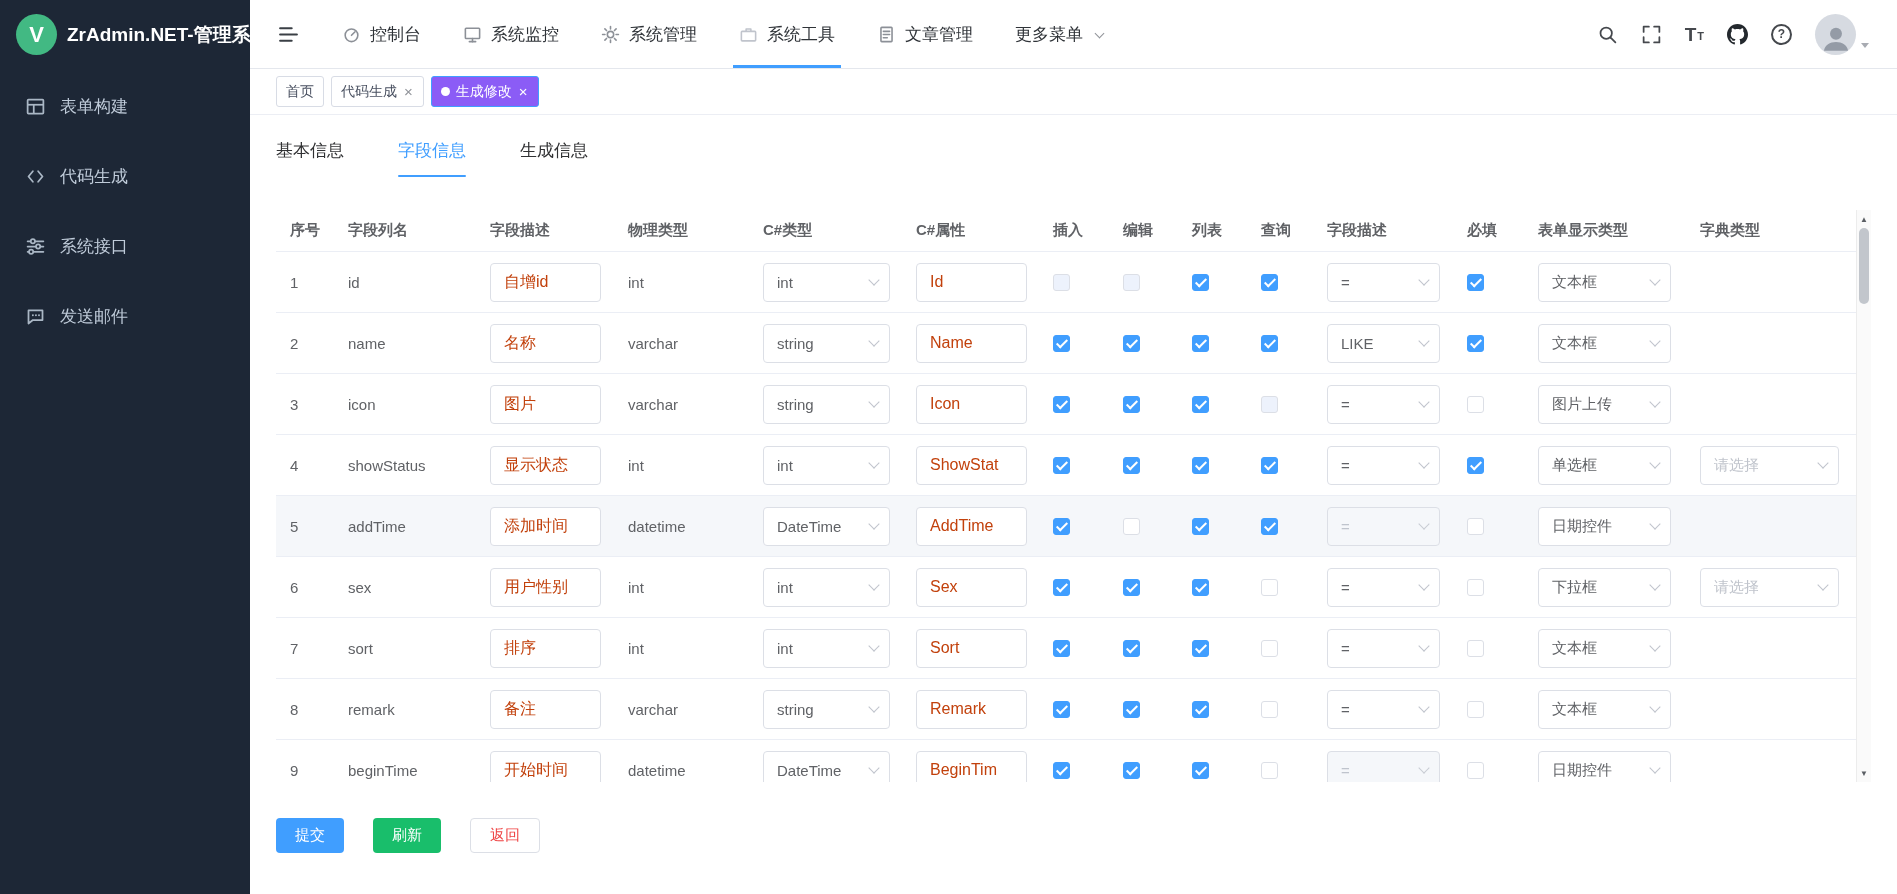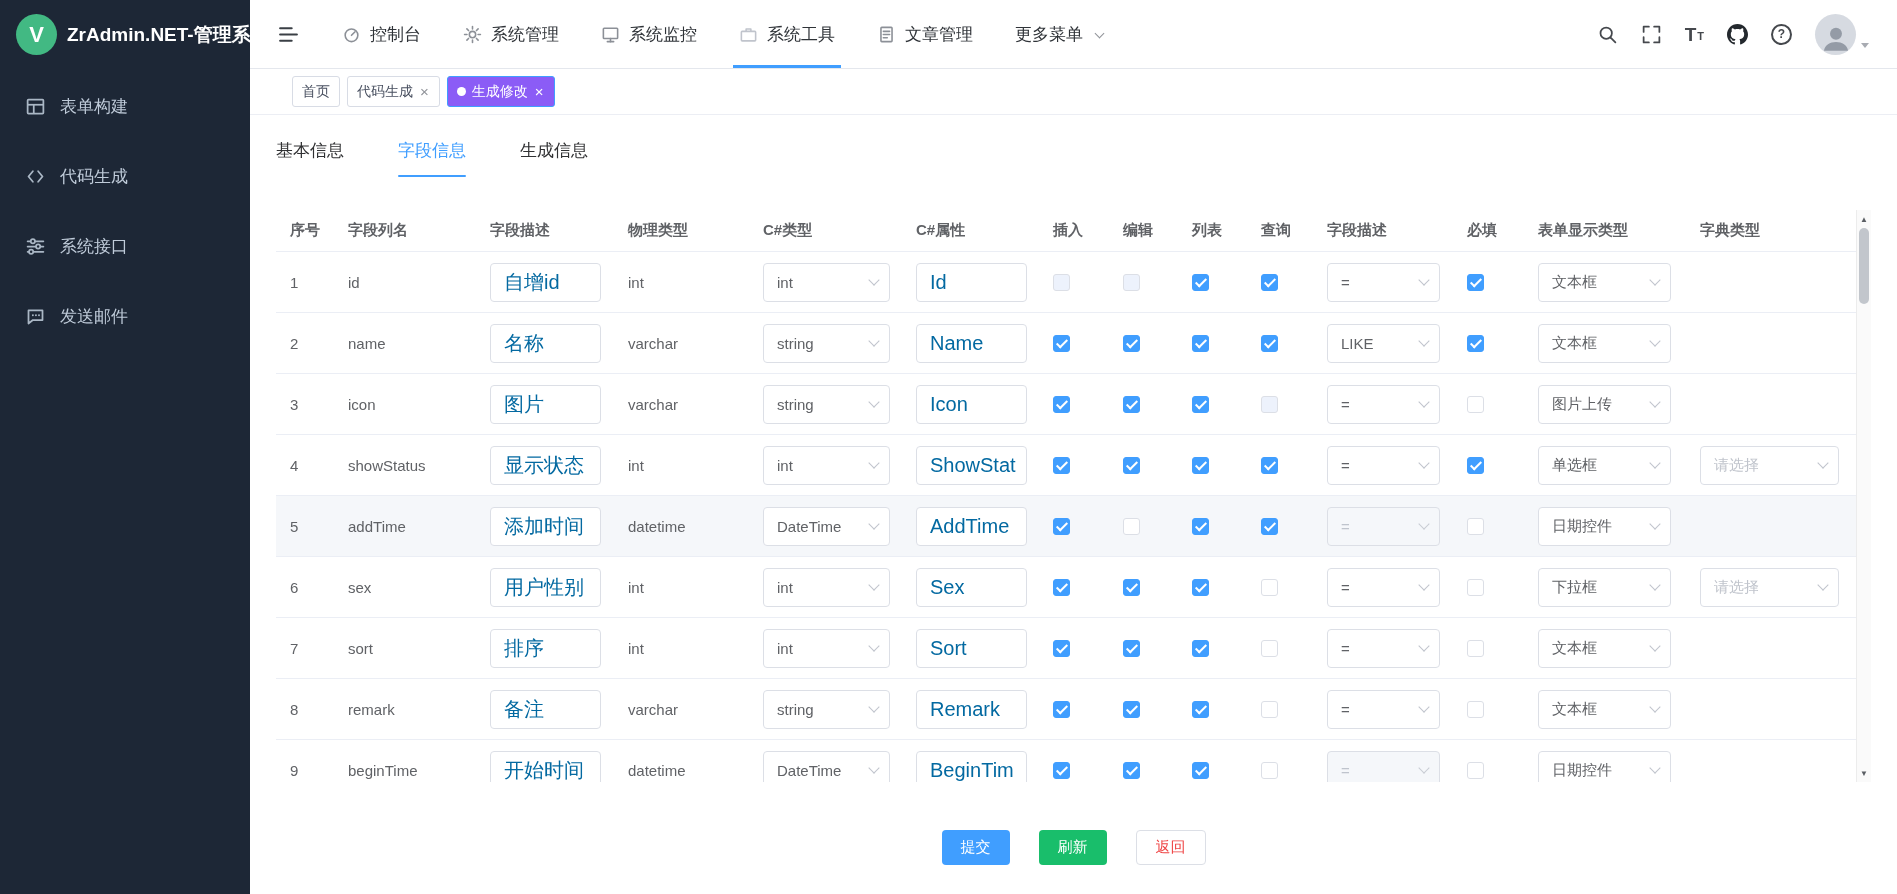--- a/index.html
+++ b/index.html
@@ -39,21 +39,21 @@
 .font-size-icon{font-weight:700;color:#45484d;display:flex;align-items:flex-end;gap:1px}
 .font-size-icon .bigT{font-size:19px;line-height:1}
 .font-size-icon .smallT{font-size:11px;line-height:1.3}
 .help{width:21px;height:21px;border:2px solid #45484d;border-radius:50%;font-size:12px;font-weight:700}
 .avatar-wrap{display:flex;align-items:flex-end;gap:5px;cursor:pointer}
 .avatar{width:41px;height:41px;border-radius:50%;background:#d6dae1;overflow:hidden;display:flex;align-items:flex-end;justify-content:center}
 .avatar svg{width:34px;height:34px}
 .caret-down{width:0;height:0;border-left:4px solid transparent;border-right:4px solid transparent;border-top:5px solid #a8abb2;margin-bottom:7px}
 
 
-.tags-bar{height:46px;display:flex;align-items:center;gap:7px;padding-left:42px;border-bottom:1px solid #ecreef5;border-bottom:1px solid #eceef4;background:#fff}
+.tags-bar{height:46px;display:flex;align-items:center;gap:7px;padding-left:26px;border-bottom:1px solid #ecreef5;border-bottom:1px solid #eceef4;background:#fff}
 .tag{height:31px;display:flex;align-items:center;gap:6px;padding:0 9px;border:1px solid #d8dce5;border-radius:3px;font-size:14px;color:#495060;background:#fff;cursor:pointer;white-space:nowrap}
 .tag-close{font-size:15px;line-height:1;color:#909399;cursor:pointer;padding:0 1px}
 .tag.active{background:#8b5cf6;border-color:#409eff;color:#fff}
 .tag.active .tag-close{color:#fff}
 .dot{width:9px;height:9px;border-radius:50%;background:#fff;flex-shrink:0}
 
 
 .content{flex:1;padding:24px 0 0 26px;position:relative;background:#fff}
 .gen-tabs{display:flex}
 .gen-tab{font-size:17px;color:#303133;cursor:pointer;padding-bottom:15px;margin-right:54px;position:relative;white-space:nowrap}
@@ -64,21 +64,21 @@
 .table-wrap{margin-top:33px;width:1595px;height:572px;position:relative;overflow:hidden}
 .grid14{display:grid;grid-template-columns:72px 142px 138px 135px 153px 137px 70px 69px 69px 66px 140px 71px 162px 156px;align-items:center;width:1580px}
 .thead{height:42px;border-bottom:1px solid #ebeef5}
 .hcell{font-weight:700;color:#606266;font-size:15px;white-space:nowrap}
 .tbody{height:530px;overflow:hidden}
 .trow{height:61px;border-bottom:1px solid #ebeef5}
 .trow.hl{background:#f5f7fa}
 .cell{font-size:15px;color:#606266;white-space:nowrap;overflow:hidden}
 .c-no{padding-left:14px}
 
-.inp{height:39px;border:1px solid #dcdfe6;border-radius:4px;background:#fff;display:flex;align-items:center;padding:0 13px;font-size:20px;color:#0369a1;white-space:nowrap;overflow:hidden;cursor:text}
+.inp{height:39px;border:1px solid #dcdfe6;border-radius:4px;background:#fff;display:flex;align-items:center;padding:0 13px;font-size:16px;color:#c2410c;white-space:nowrap;overflow:hidden;cursor:text}
 .sel{height:39px;border:1px solid #dcdfe6;border-radius:4px;background:#fff;display:flex;align-items:center;justify-content:space-between;padding:0 11px 0 13px;font-size:15px;color:#606266;cursor:pointer}
 .sel .txt{overflow:hidden;white-space:nowrap}
 .sel.disabled{background:#f5f7fa;color:#bfc4cd;cursor:not-allowed}
 .sel.disabled .chev{border-color:#c8ccd4}
 .sel.placeholder .txt{color:#c0c4cc}
 .w-desc{width:111px}
 .w-cstype{width:127px}
 .w-csprop{width:111px}
 .w-query{width:113px}
 .w-disp{width:133px}
@@ -90,21 +90,21 @@
 .cb.disabled{background:#edf2fc;border-color:#dcdfe6;cursor:not-allowed}
 
 
 .vscroll{position:absolute;top:0;right:0;width:15px;height:572px;background:#fafafa;border-left:1px solid #ececec}
 .vs-btn{width:14px;height:16px;display:flex;align-items:center;justify-content:center;font-size:8px;color:#5a5e63;cursor:pointer;position:absolute;left:0}
 .vs-up{top:1px}
 .vs-down{bottom:1px}
 .vs-thumb{position:absolute;top:18px;left:2px;width:10px;height:76px;background:#c2c6cc;border-radius:5px;cursor:grab}
 
 
-.footer{width:1595px;display:flex;justify-content:center;gap:29px;margin-top:48px}
+.footer{width:1595px;display:flex;gap:29px;margin-top:36px}
 .btn{height:35px;padding:0 19px;border-radius:4px;font-size:15px;cursor:pointer;font-family:inherit;border:none;white-space:nowrap}
 .btn-primary{background:#409eff;color:#fff}
 .btn-success{background:#19be6b;color:#fff}
 .btn-plain{background:#fff;color:#ef4444;border:1px solid #dcdfe6}
 </style>
 </head>
 <body>
 
 <div class="app">
 
@@ -176,35 +176,35 @@
               <svg viewBox="0 0 24 24" fill="none" stroke="currentColor" stroke-width="2" stroke-linecap="round">
                 <circle cx="12" cy="13" r="8"></circle>
                 <line x1="12" y1="13" x2="16.5" y2="8.5"></line>
               </svg>
             </span>
             <span class="nav-label">控制台</span>
           </div>
           <div class="nav-item">
             <span class="nav-icon">
               <svg viewBox="0 0 24 24" fill="none" stroke="currentColor" stroke-width="2" stroke-linecap="round">
-                <circle cx="12" cy="12" r="4"></circle>
-                <path d="M12 2v3M12 19v3M2 12h3M19 12h3M4.9 4.9l2.1 2.1M17 17l2.1 2.1M19.1 4.9L17 7M7 17l-2.1 2.1"></path>
-              </svg>
-            </span>
-            <span class="nav-label">系统管理</span>
-          </div>
-          <div class="nav-item">
-            <span class="nav-icon">
-              <svg viewBox="0 0 24 24" fill="none" stroke="currentColor" stroke-width="2" stroke-linecap="round">
                 <rect x="3" y="4" width="18" height="13" rx="1"></rect>
                 <line x1="12" y1="17" x2="12" y2="21"></line>
                 <line x1="8" y1="21" x2="16" y2="21"></line>
               </svg>
             </span>
             <span class="nav-label">系统监控</span>
+          </div>
+          <div class="nav-item">
+            <span class="nav-icon">
+              <svg viewBox="0 0 24 24" fill="none" stroke="currentColor" stroke-width="2" stroke-linecap="round">
+                <circle cx="12" cy="12" r="4"></circle>
+                <path d="M12 2v3M12 19v3M2 12h3M19 12h3M4.9 4.9l2.1 2.1M17 17l2.1 2.1M19.1 4.9L17 7M7 17l-2.1 2.1"></path>
+              </svg>
+            </span>
+            <span class="nav-label">系统管理</span>
           </div>
           <div class="nav-item active">
             <span class="nav-icon">
               <svg viewBox="0 0 24 24" fill="none" stroke="currentColor" stroke-width="2" stroke-linejoin="round">
                 <rect x="3" y="8" width="18" height="12" rx="1"></rect>
                 <path d="M9 8V5h6v3"></path>
               </svg>
             </span>
             <span class="nav-label">系统工具</span>
           </div>

